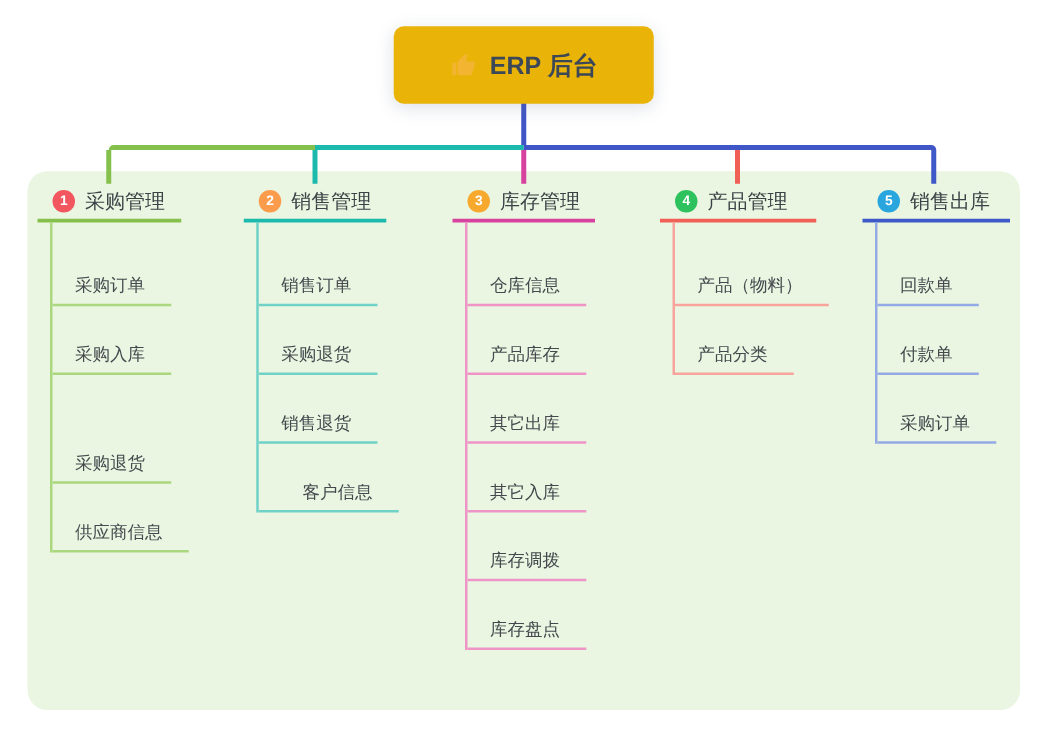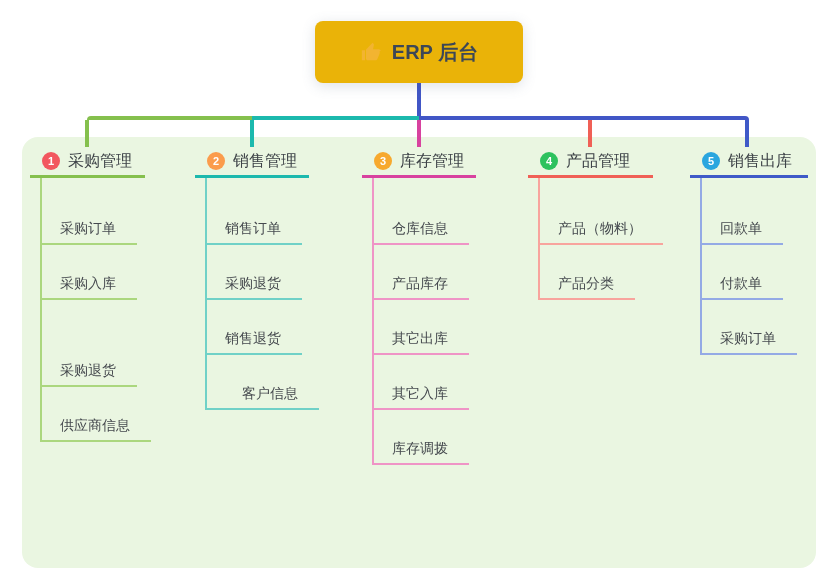--- a/index.html
+++ b/index.html
@@ -107,20 +107,21 @@
     <div class="branch-header" style="border-color: rgb(216, 66, 159);">
       <span class="badge" style="background: rgb(247, 169, 46);">3</span>
       <span>库存管理</span>
     </div>
     <div class="children" style="border-color: rgb(239, 148, 198);">
       <div class="item" style="border-color: rgb(239, 148, 198);">仓库信息</div>
       <div class="item" style="border-color: rgb(239, 148, 198); text-align: right;">产品库存</div>
       <div class="item" style="border-color: rgb(239, 148, 198);">其它出库</div>
       <div class="item" style="border-color: rgb(239, 148, 198);">其它入库</div>
       <div class="item" style="border-color: rgb(239, 148, 198);">库存调拨</div>
+      <div class="item" style="border-color: rgb(239, 148, 198);">库存盘点</div>
     </div>
   </div>
 
   <div class="branch b4">
     <div class="branch-header" style="border-color: rgb(240, 96, 86);">
       <span class="badge" style="background: rgb(45, 194, 94);">4</span>
       <span>产品管理</span>
     </div>
     <div class="children" style="border-color: rgb(248, 164, 157);">
       <div class="item" style="border-color: rgb(248, 164, 157);">产品（物料）</div>

